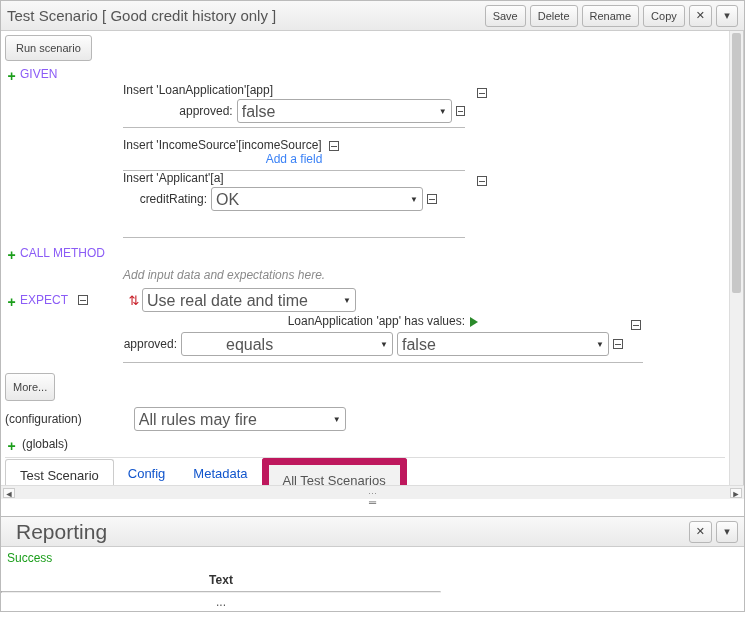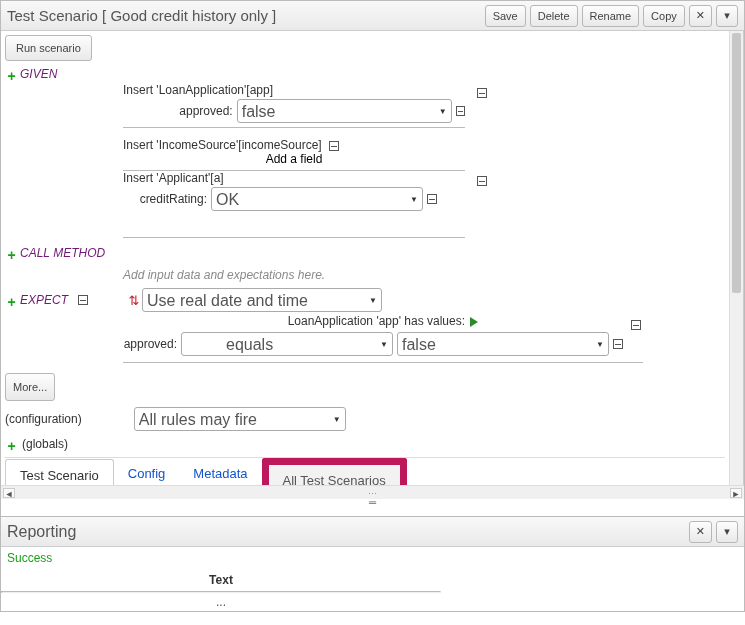--- a/index.html
+++ b/index.html
@@ -93,24 +93,23 @@
     position: relative;
     cursor: pointer;
   }
   .minus-icon::before {
     content: "";
     position: absolute; left: 1px; right: 1px; top: 4px;
     border-top: 1px solid #555;
   }
   .section-label {
     font-size: 12px;
-    color: #701a75;
+    color: #8b5cf6;
     margin-right: 8px;
     white-space: nowrap;
-    font-style: italic;
   }
   .fact-block {
     margin-left: 118px;
     border-bottom: 1px solid #bbb;
     padding-bottom: 4px;
     margin-top: 2px;
     width: 342px;
     position: relative;
   }
   .fact-title {
@@ -144,21 +143,21 @@
     position: relative;
     display: inline-block;
   }
   .select-wrap::after {
     content: "▼";
     position: absolute;
     right: 5px; top: 50%; transform: translateY(-50%);
     font-size: 8px; color: #333; pointer-events: none;
   }
   .link-add {
-    color: #000000;
+    color: #3b82f6;
     font-size: 12px;
     text-decoration: none;
   }
   .hint {
     color: #8a8a8a;
     font-style: italic;
     font-size: 12px;
     text-align: center;
   }
   .side-minus {
@@ -313,21 +312,21 @@
         <span class="hint">Add input data and expectations here.</span>
       </div>
 
       <div class="section-row" style="margin-top:6px; align-items:center;">
         <span class="plus-icon"></span>
         <span class="section-label">EXPECT</span>
         <span class="minus-icon" style="margin-left:2px;"></span>
         <span style="width:38px;"></span>
         <span class="red-pins">⇅</span>
         <span class="select-wrap">
-          <select style="width:240px;">
+          <select style="width:214px;">
             <option>Use real date and time</option>
           </select>
         </span>
       </div>
 
       <div style="margin-left:118px; border-bottom:1px solid #bbb; width:520px; position:relative; padding-bottom:6px; margin-top:2px;">
         <span class="minus-icon" style="position:absolute; right:2px; top:6px;"></span>
         <div style="text-align:center; position:relative;">
           <span>LoanApplication 'app' has values:</span>
           <span class="green-play" style="margin-left:2px; vertical-align:middle;"></span>
@@ -377,21 +376,21 @@
   <div class="hscroll">
     <span class="arrow">◄</span>
     <span style="flex:1; text-align:center; font-size:9px; color:#888;">···</span>
     <span class="arrow">►</span>
   </div>
   <div class="split-handle">═</div>
 </div>
 
 <div class="panel reporting" style="border-top:1px solid #bbb;">
   <div class="header">
-    <span class="header-title" style="font-size:16px;">Reporting</span>
+    <span class="header-title" style="font-size:21px;margin-left:9px;">Reporting</span>
     <button class="btn icon-btn">
         <span>✕</span>
       </button>
     <button class="btn icon-btn">
         <span>▾</span>
       </button>
   </div>
   <div class="success">Success</div>
   <div style="width:440px;">
     <div class="col-header">Text</div>

